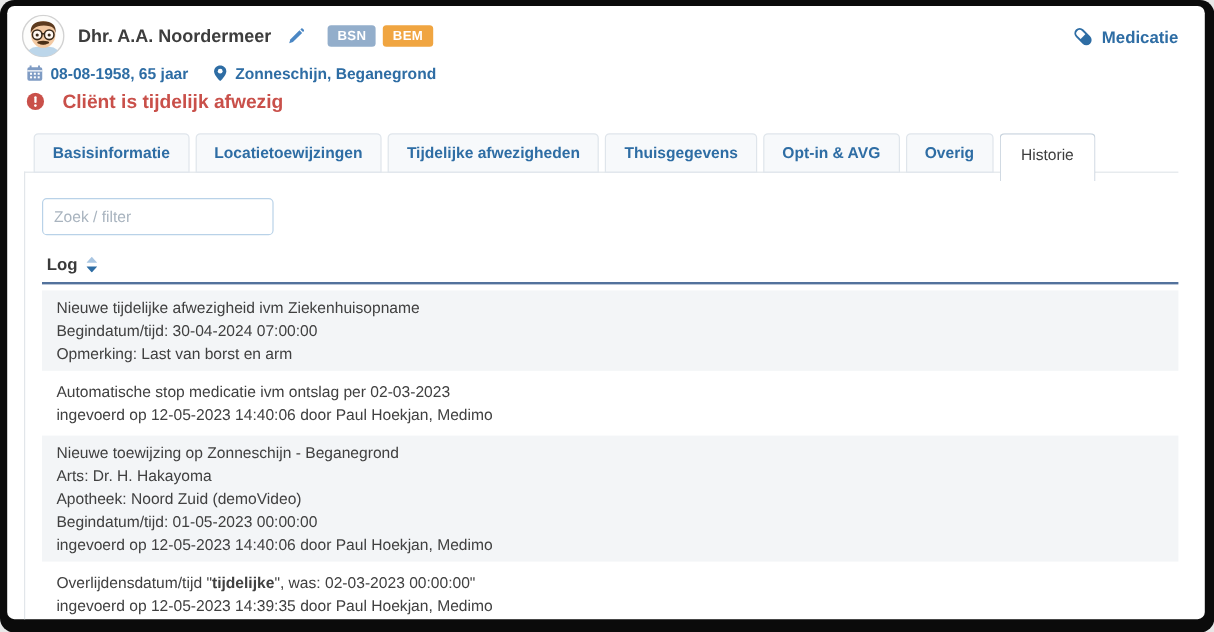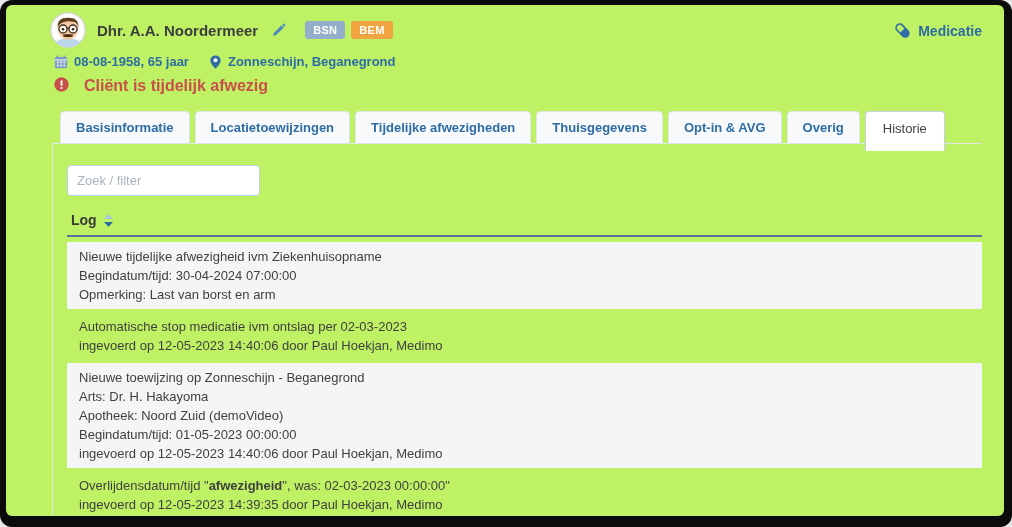--- a/index.html
+++ b/index.html
@@ -8,45 +8,45 @@
 
   .frame {
     width: 1012px; height: 527px;
     background: #0b0b0b;
     border-radius: 12px;
     padding: 5px 8px 11px 6px;
     overflow: hidden;
   }
   .page {
     width: 100%; height: 100%;
-    background: #bef264;
+    background: #ffffff;
     border-radius: 6px;
     overflow: hidden;
     position: relative;
-    display: flex; flex-direction: column; padding-left: 32px;
+    display: flex; flex-direction: column;
   }
 
   
   .header { padding: 7px 18px 0 12px; position: relative; }
   .header-top { display: flex; align-items: center; gap: 11px; }
   .avatar { width: 36px; height: 36px; flex: 0 0 36px; }
   .patient-name { font-size: 15px; font-weight: 700; color: #3d3d3d; }
   .pencil { width: 15px; height: 15px; margin-left: 2px; cursor: pointer; }
   .badges { display: flex; gap: 6px; margin-left: 8px; }
   .badge {
     color: #fff; font-size: 11px; font-weight: 700;
     padding: 3px 8px; border-radius: 3px; letter-spacing: .3px; cursor: pointer;
   }
   .medication-link {
     position: absolute; top: 17px; right: 22px;
     display: flex; align-items: center; gap: 7px;
     color: #2e6da4; font-size: 14px; font-weight: 600; cursor: pointer;
   }
   .header-row { display: flex; align-items: center; gap: 20px; margin: 6px 0 0 4px; }
-  .info-item { display: flex; align-items: center; gap: 6px;
+  .info-item { display: flex; align-items: flex-start; gap: 6px;
     color: #2e6da4; font-size: 13px; font-weight: 600; }
   .alert-row { margin: 8px 0 0 4px; display: flex; align-items: flex-start; gap: 15px;
     color: #c9504a; font-size: 16px; font-weight: 600; }
 
   .green-band { height: 9px; background: #cfe8cf; margin-top: 9px; }
 
   
   .tabs { display: flex; gap: 5px; align-items: flex-end;
     padding: 7px 0 0 22px; position: relative; z-index: 2; margin-bottom: -1px; }
   .tab {
@@ -215,20 +215,20 @@
             <div class="log-line"><span>ingevoerd op 12-05-2023 14:40:06 door Paul Hoekjan, Medimo</span></div>
           </div>
           <div class="log-entry shaded">
             <div class="log-line"><span>Nieuwe toewijzing op Zonneschijn - Beganegrond</span></div>
             <div class="log-line"><span>Arts: Dr. H. Hakayoma</span></div>
             <div class="log-line"><span>Apotheek: Noord Zuid (demoVideo)</span></div>
             <div class="log-line"><span>Begindatum/tijd: 01-05-2023 00:00:00</span></div>
             <div class="log-line"><span>ingevoerd op 12-05-2023 14:40:06 door Paul Hoekjan, Medimo</span></div>
           </div>
           <div class="log-entry">
-            <div class="log-line"><span>Overlijdensdatum/tijd "</span><span class="b">afwezigheid</span><span>", was: 02-03-2023 00:00:00"</span></div>
+            <div class="log-line"><span>Overlijdensdatum/tijd "</span><span class="b">tijdelijke</span><span>", was: 02-03-2023 00:00:00"</span></div>
             <div class="log-line"><span>ingevoerd op 12-05-2023 14:39:35 door Paul Hoekjan, Medimo</span></div>
           </div>
         </div>
     </div>
 
   </div>
 </div>
 
 </body></html>

